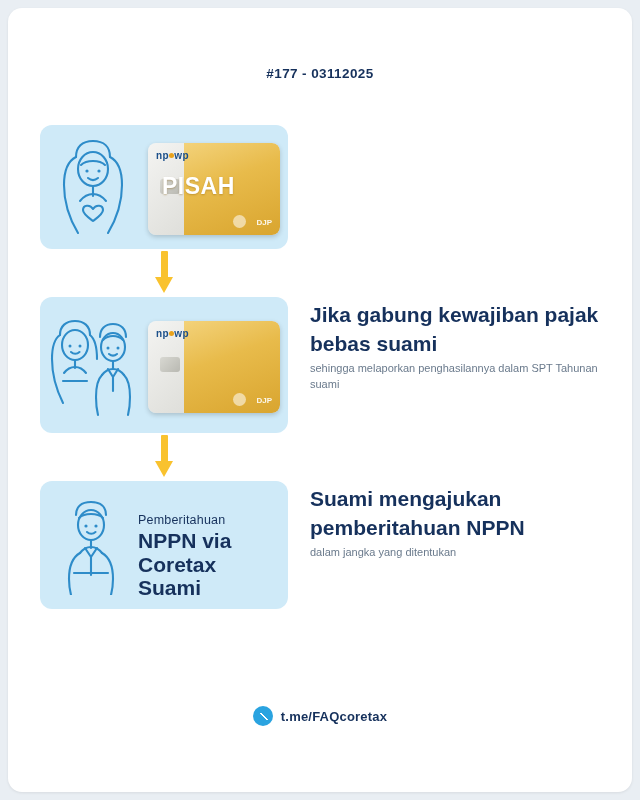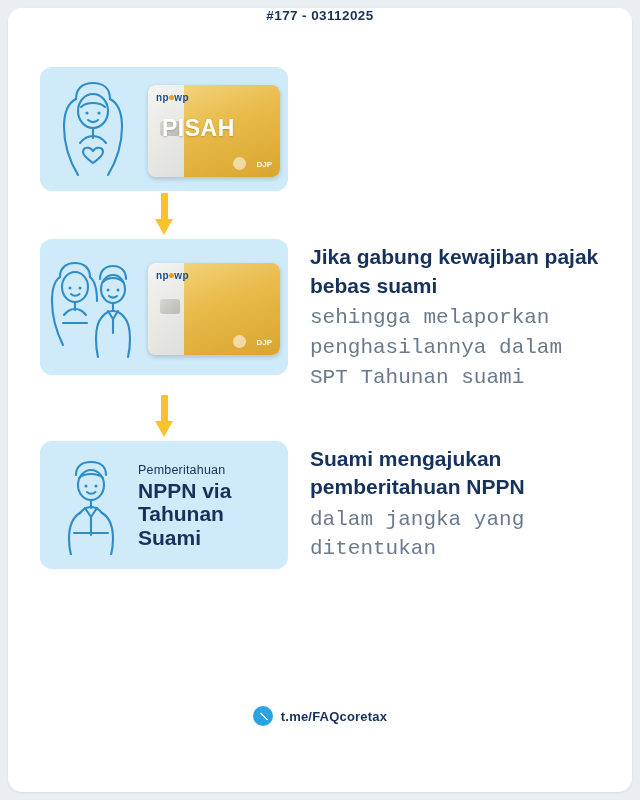--- a/index.html
+++ b/index.html
@@ -19,20 +19,21 @@
     top: 8px;
     width: 624px;
     height: 784px;
     background: #ffffff;
     border-radius: 14px;
     box-shadow: 0 1px 3px rgba(0,0,0,0.08);
     overflow: hidden;
   }
   .header {
     text-align: center;
+    margin-top: 58px;
     font-size: 13.5px;
     font-weight: bold;
     letter-spacing: 0.4px;
     color: #16315c;
   }
   .rows {
     margin-top: 44px;
     padding: 0 26px 0 32px;
   }
   .row {
@@ -62,24 +63,23 @@
     font-size: 19px;
     line-height: 1.32;
   }
   .t-strong .light {
     font-weight: normal;
     color: #2a3f63;
     font-size: 16.5px;
   }
   .t-sub {
     color: #6a7a8c;
-    font-size: 21px;
+    font-size: 11px;
     line-height: 1.42;
     margin-top: 3px;
-    font-family: Liberation Mono, monospace;
   }
   .t-big {
     color: #16315c;
     font-weight: bold;
     font-size: 21px;
     line-height: 1.36;
   }
   .arrow-wrap {
     width: 248px;
     height: 48px;
@@ -189,21 +189,21 @@
   }
   
   .fig {
     position: absolute;
     left: 10px;
     top: 10px;
   }
   .card-inline-text {
     position: absolute;
     left: 98px;
-    top: 22px;
+    top: 32px;
     width: 142px;
   }
   .card-inline-text .small {
     font-size: 12.5px;
     color: #16315c;
     letter-spacing: 0.2px;
   }
   .card-inline-text .headline {
     font-size: 21px;
     font-weight: bold;
@@ -363,21 +363,21 @@
               <path d="M26 58c-7 4-11 13-11 26 0 7 1 12 2 16"></path>
               <path d="M48 58c7 4 11 13 11 26 0 7-1 12-2 16"></path>
               <path d="M31 53l6 9 6-9"></path>
               <path d="M37 62v18"></path>
               <path d="M20 78h34"></path>
             </g>
           </svg>
         </div>
         <div class="card-inline-text">
           <div class="small">Pemberitahuan</div>
-          <div class="headline">NPPN via Tahunan Suami</div>
+          <div class="headline">NPPN via Coretax Suami</div>
         </div>
       </div>
       <div class="text">
         <div class="t-big">Suami mengajukan pemberitahuan NPPN</div>
         <div class="t-sub">dalam jangka yang ditentukan</div>
       </div>
     </div>
 
   </div>
 

